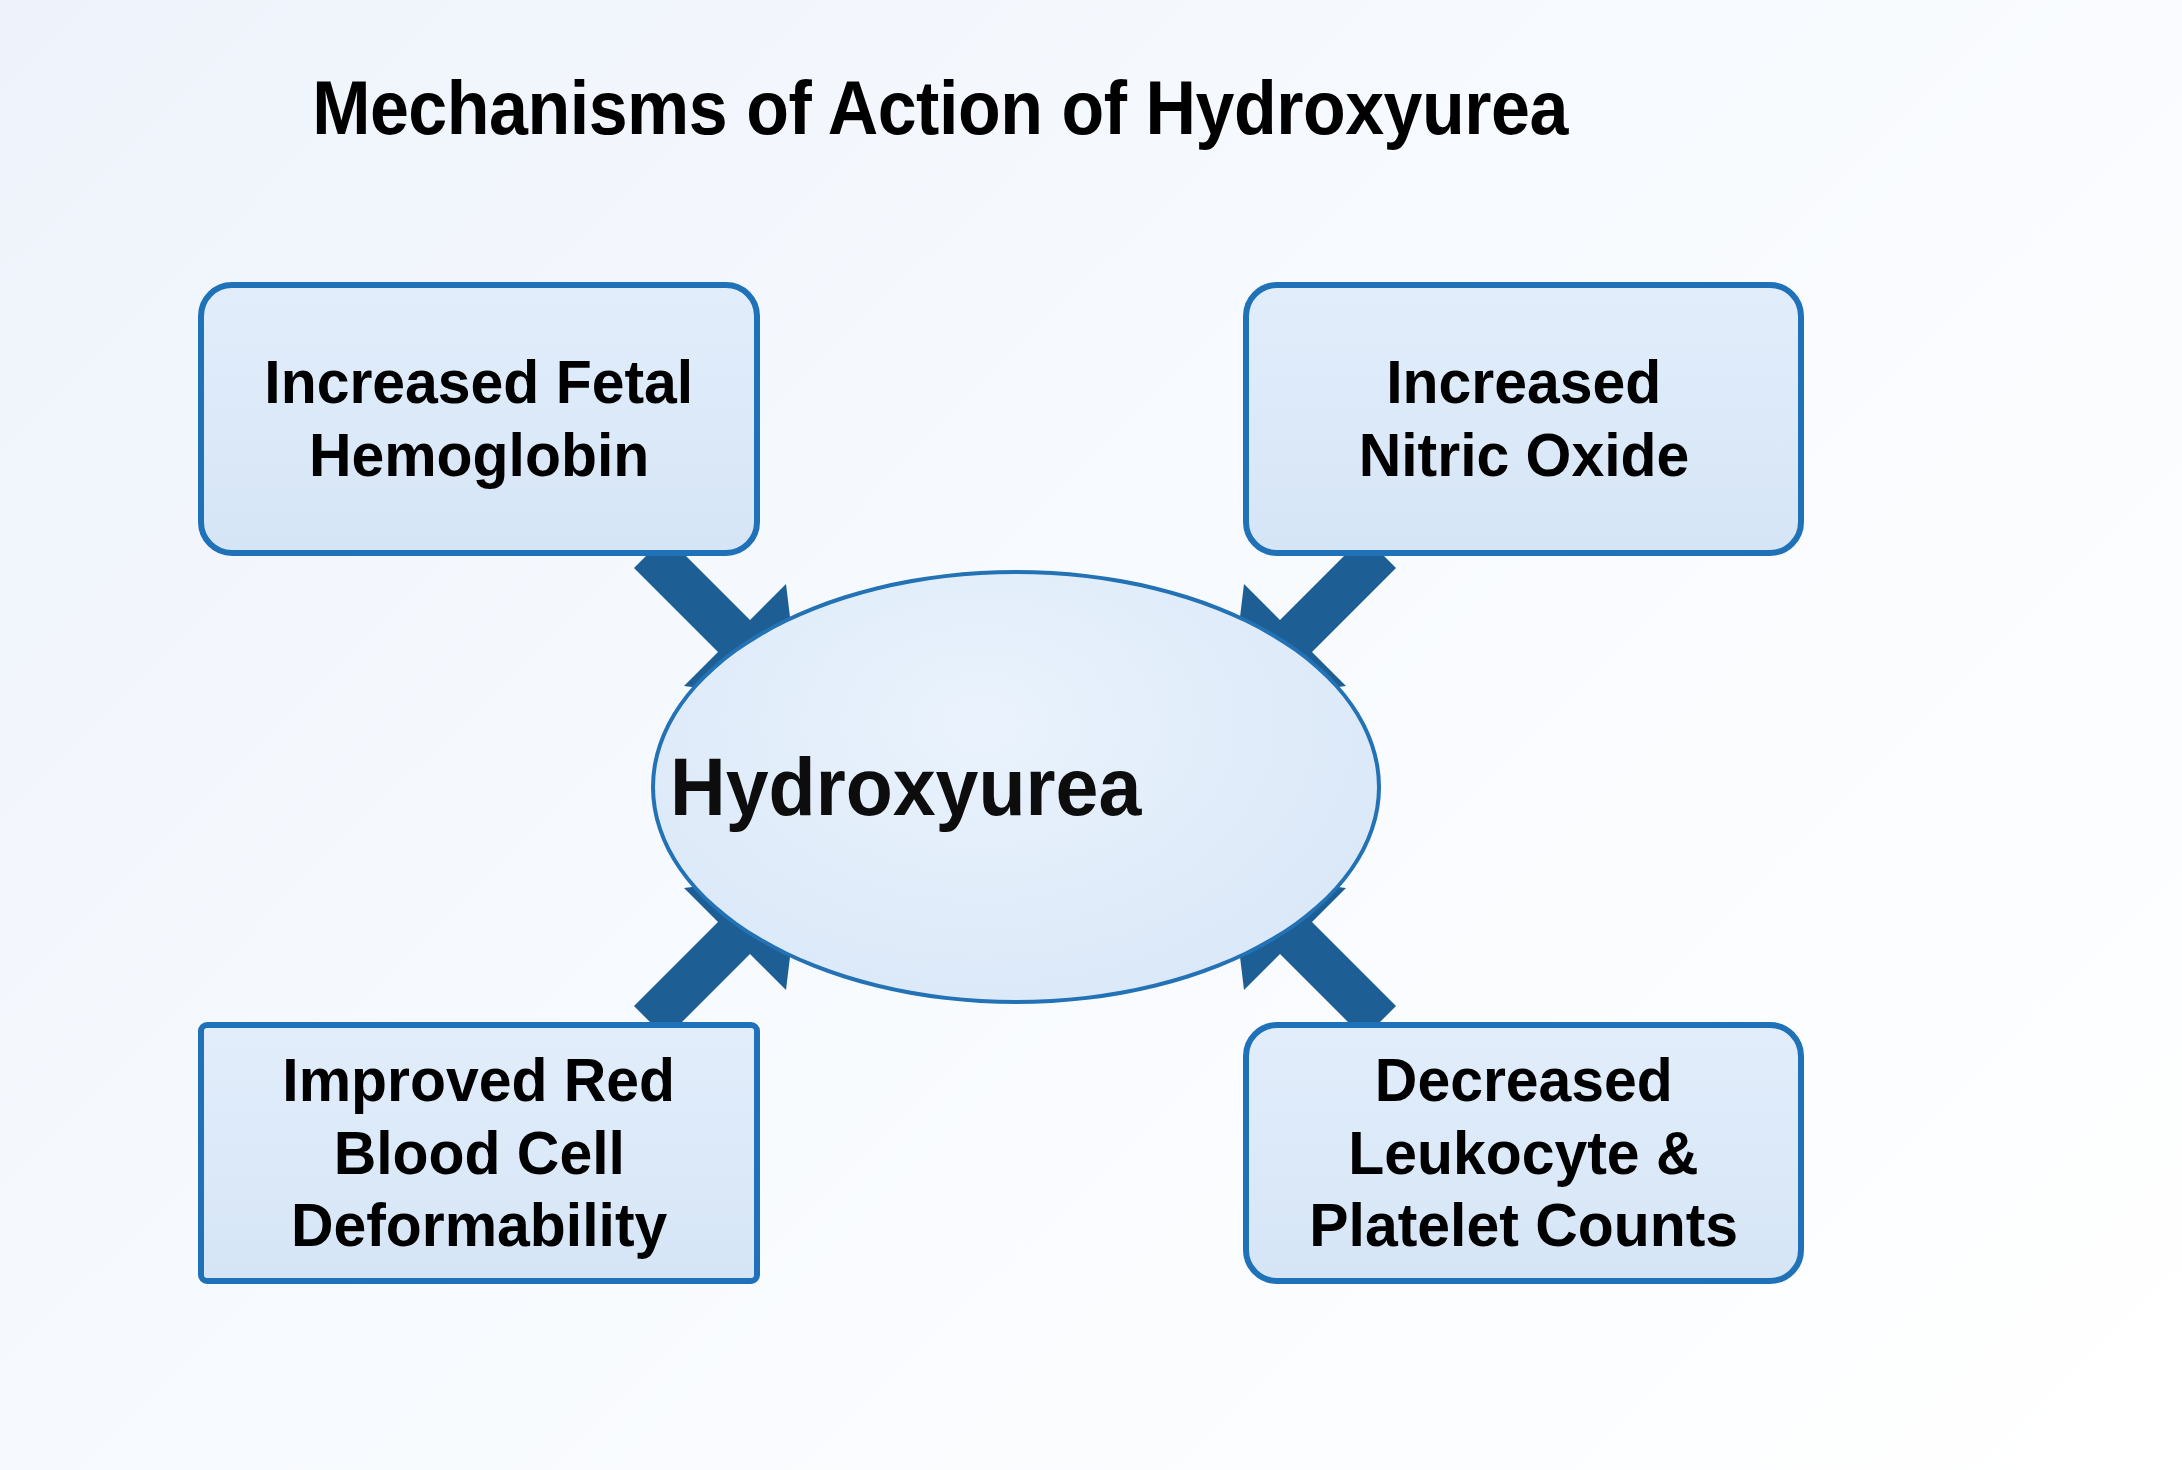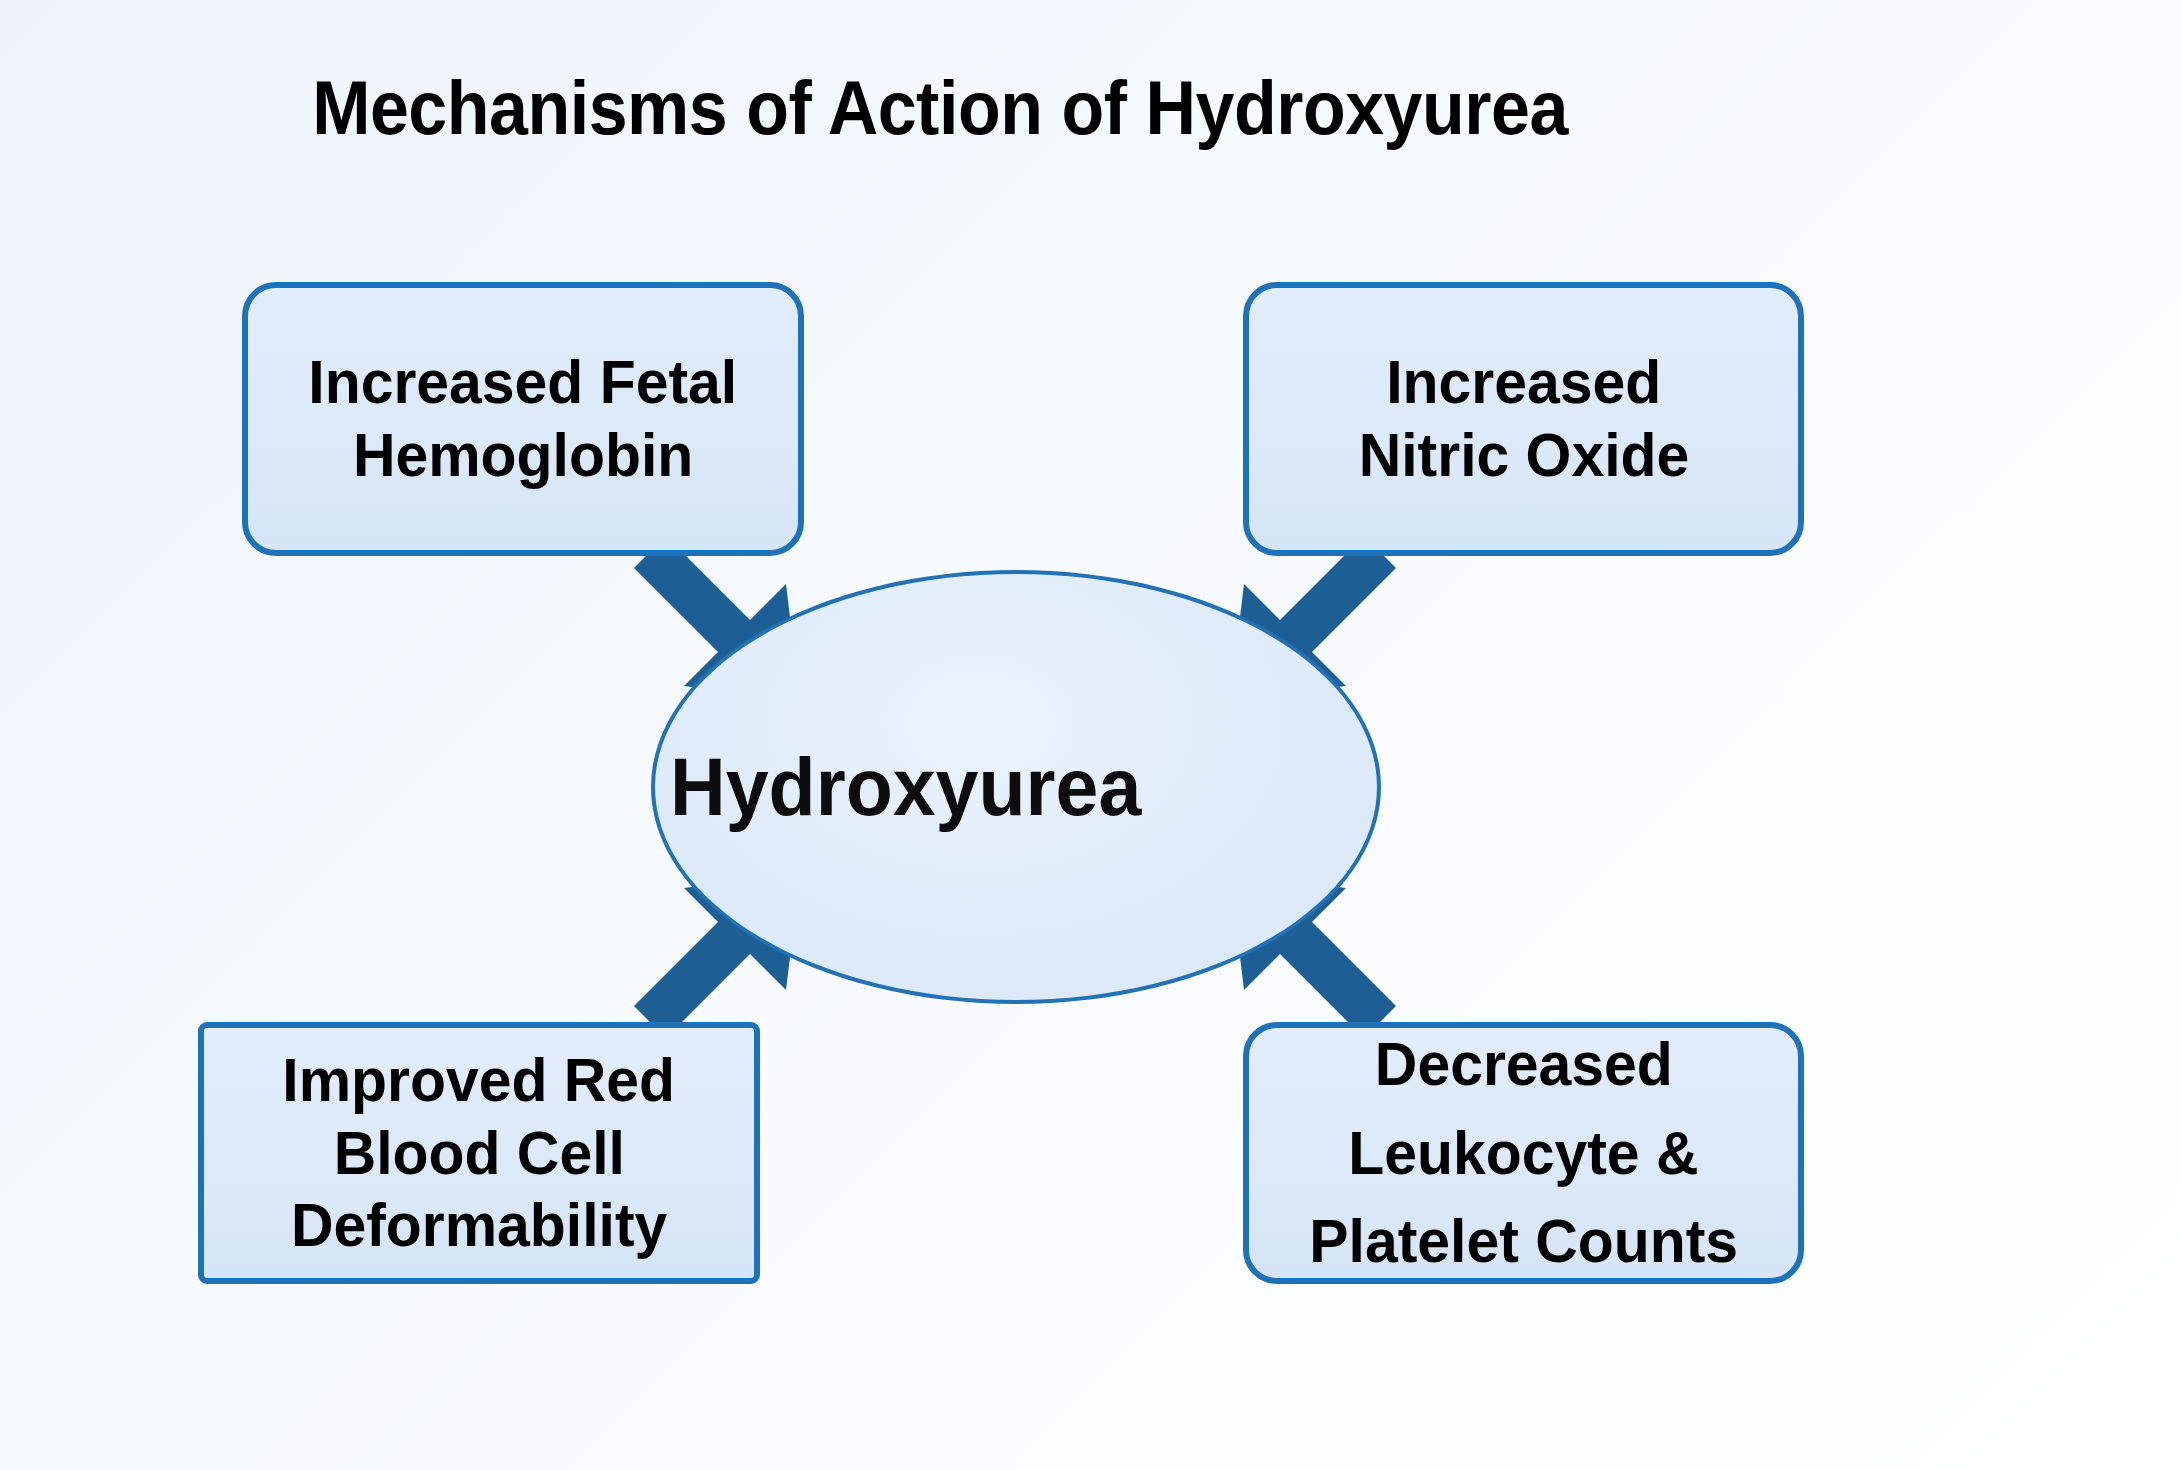--- a/index.html
+++ b/index.html
@@ -79,24 +79,24 @@
     font-weight: bold;
     font-size: 62px;
     line-height: 1.17;
     text-align: center;
   }
   .node-box .line {
     transform: scaleX(0.95);
     white-space: nowrap;
   }
 
-  #box-top-left     { left: 198px;  top: 282px;  width: 562px; height: 274px; margin-left: 44px; }
+  #box-top-left     { left: 198px;  top: 282px;  width: 562px; height: 274px; }
   #box-top-right    { left: 1243px; top: 282px;  width: 561px; height: 274px; justify-content: center; }
   #box-bottom-left  { left: 198px;  top: 1022px; width: 562px; height: 262px; border-radius: 9px; }
-  #box-bottom-right { left: 1243px; top: 1022px; width: 561px; height: 262px; justify-content: space-between; }
+  #box-bottom-right { left: 1243px; top: 1022px; width: 561px; height: 262px; }
 </style>
 </head>
 <body>
 
 <div id="canvas">
 
   <div id="title">Mechanisms of Action of Hydroxyurea</div>
 
   <svg id="arrows" viewBox="0 0 2182 1470" xmlns="http://www.w3.org/2000/svg">
 

